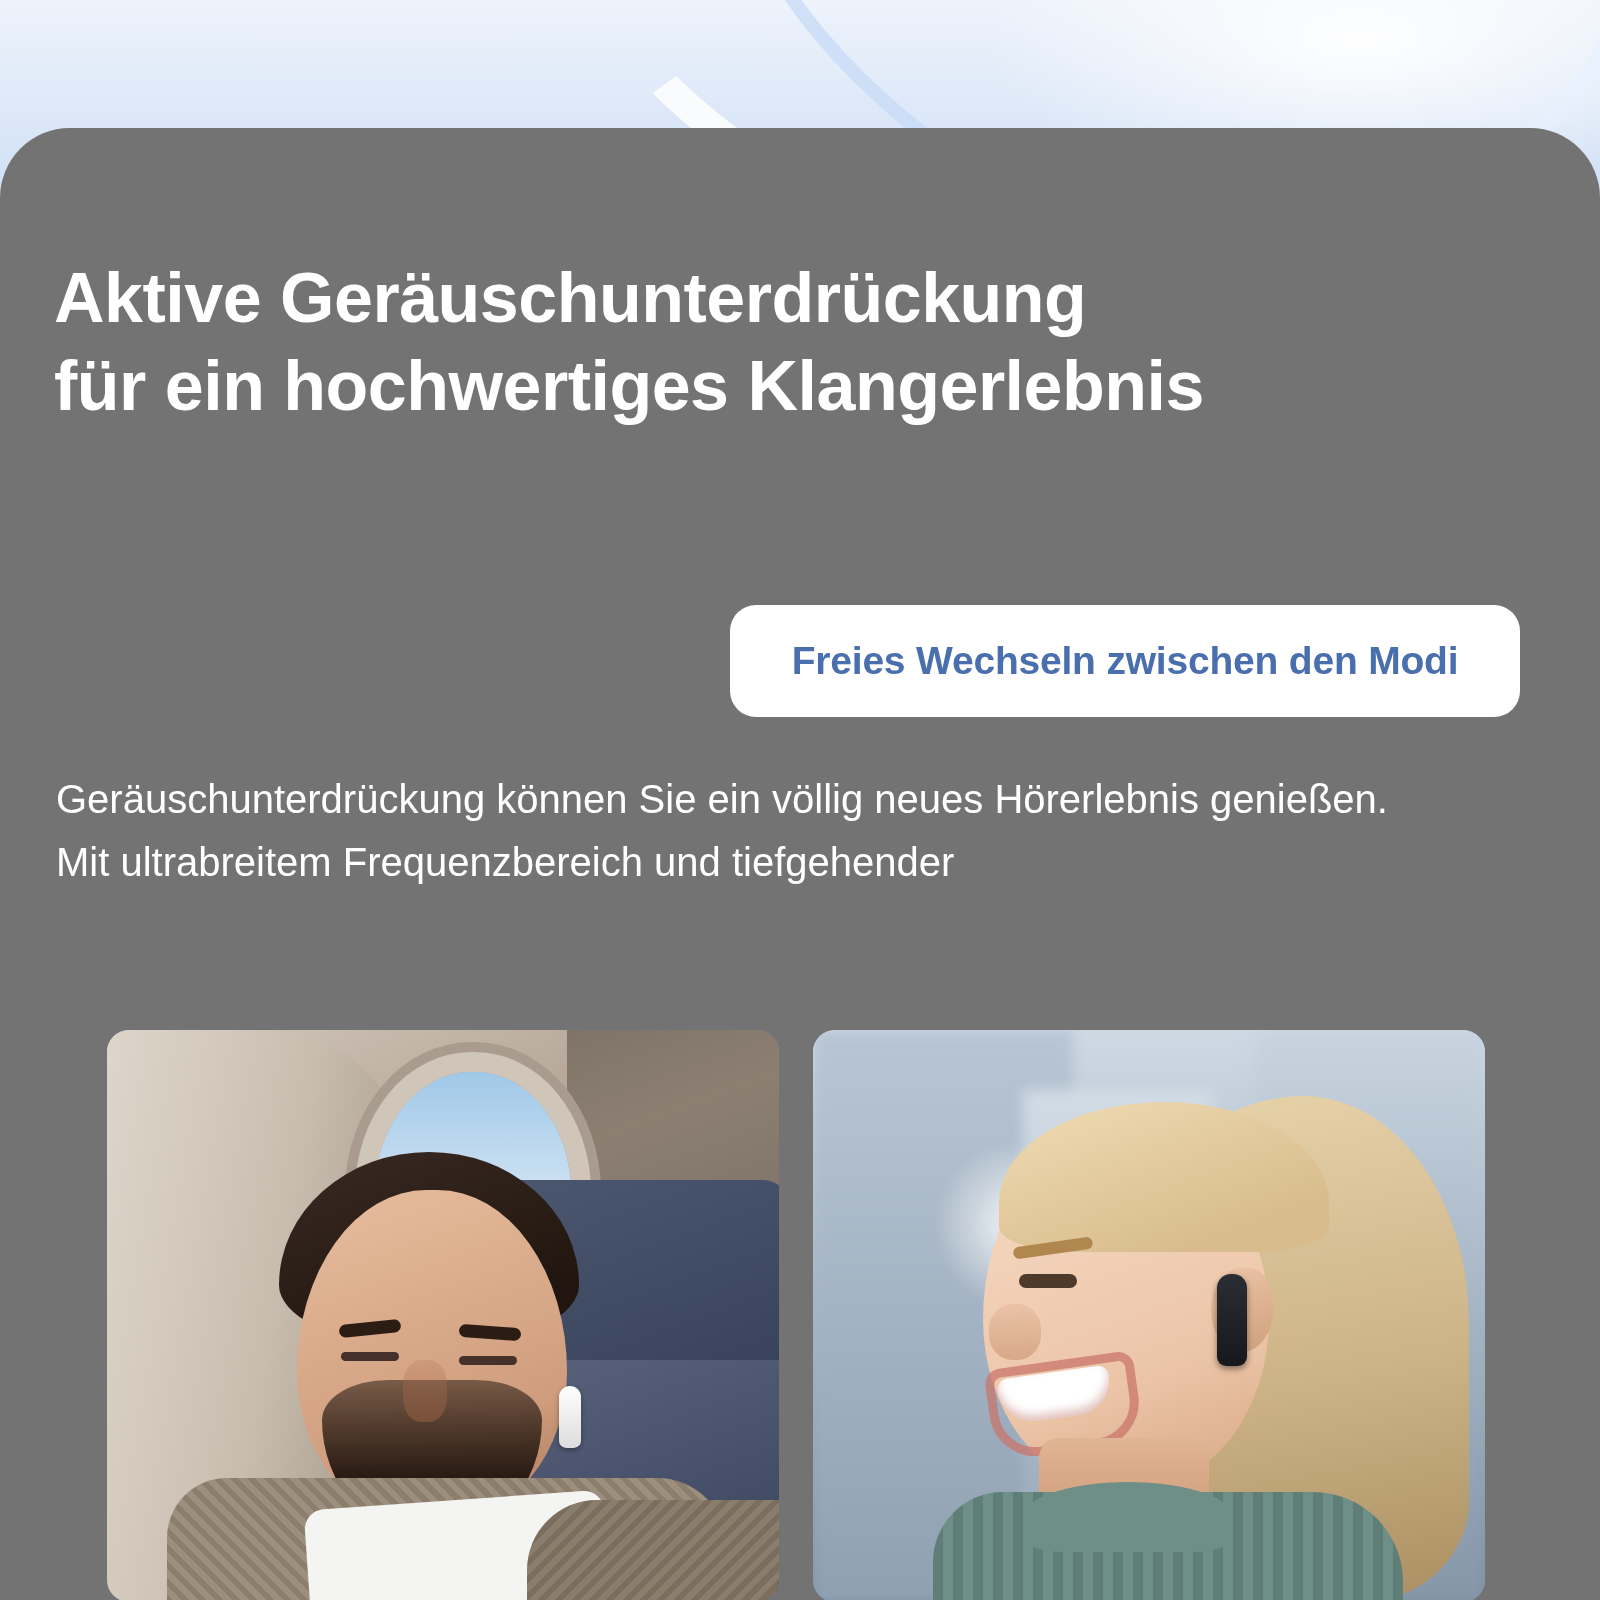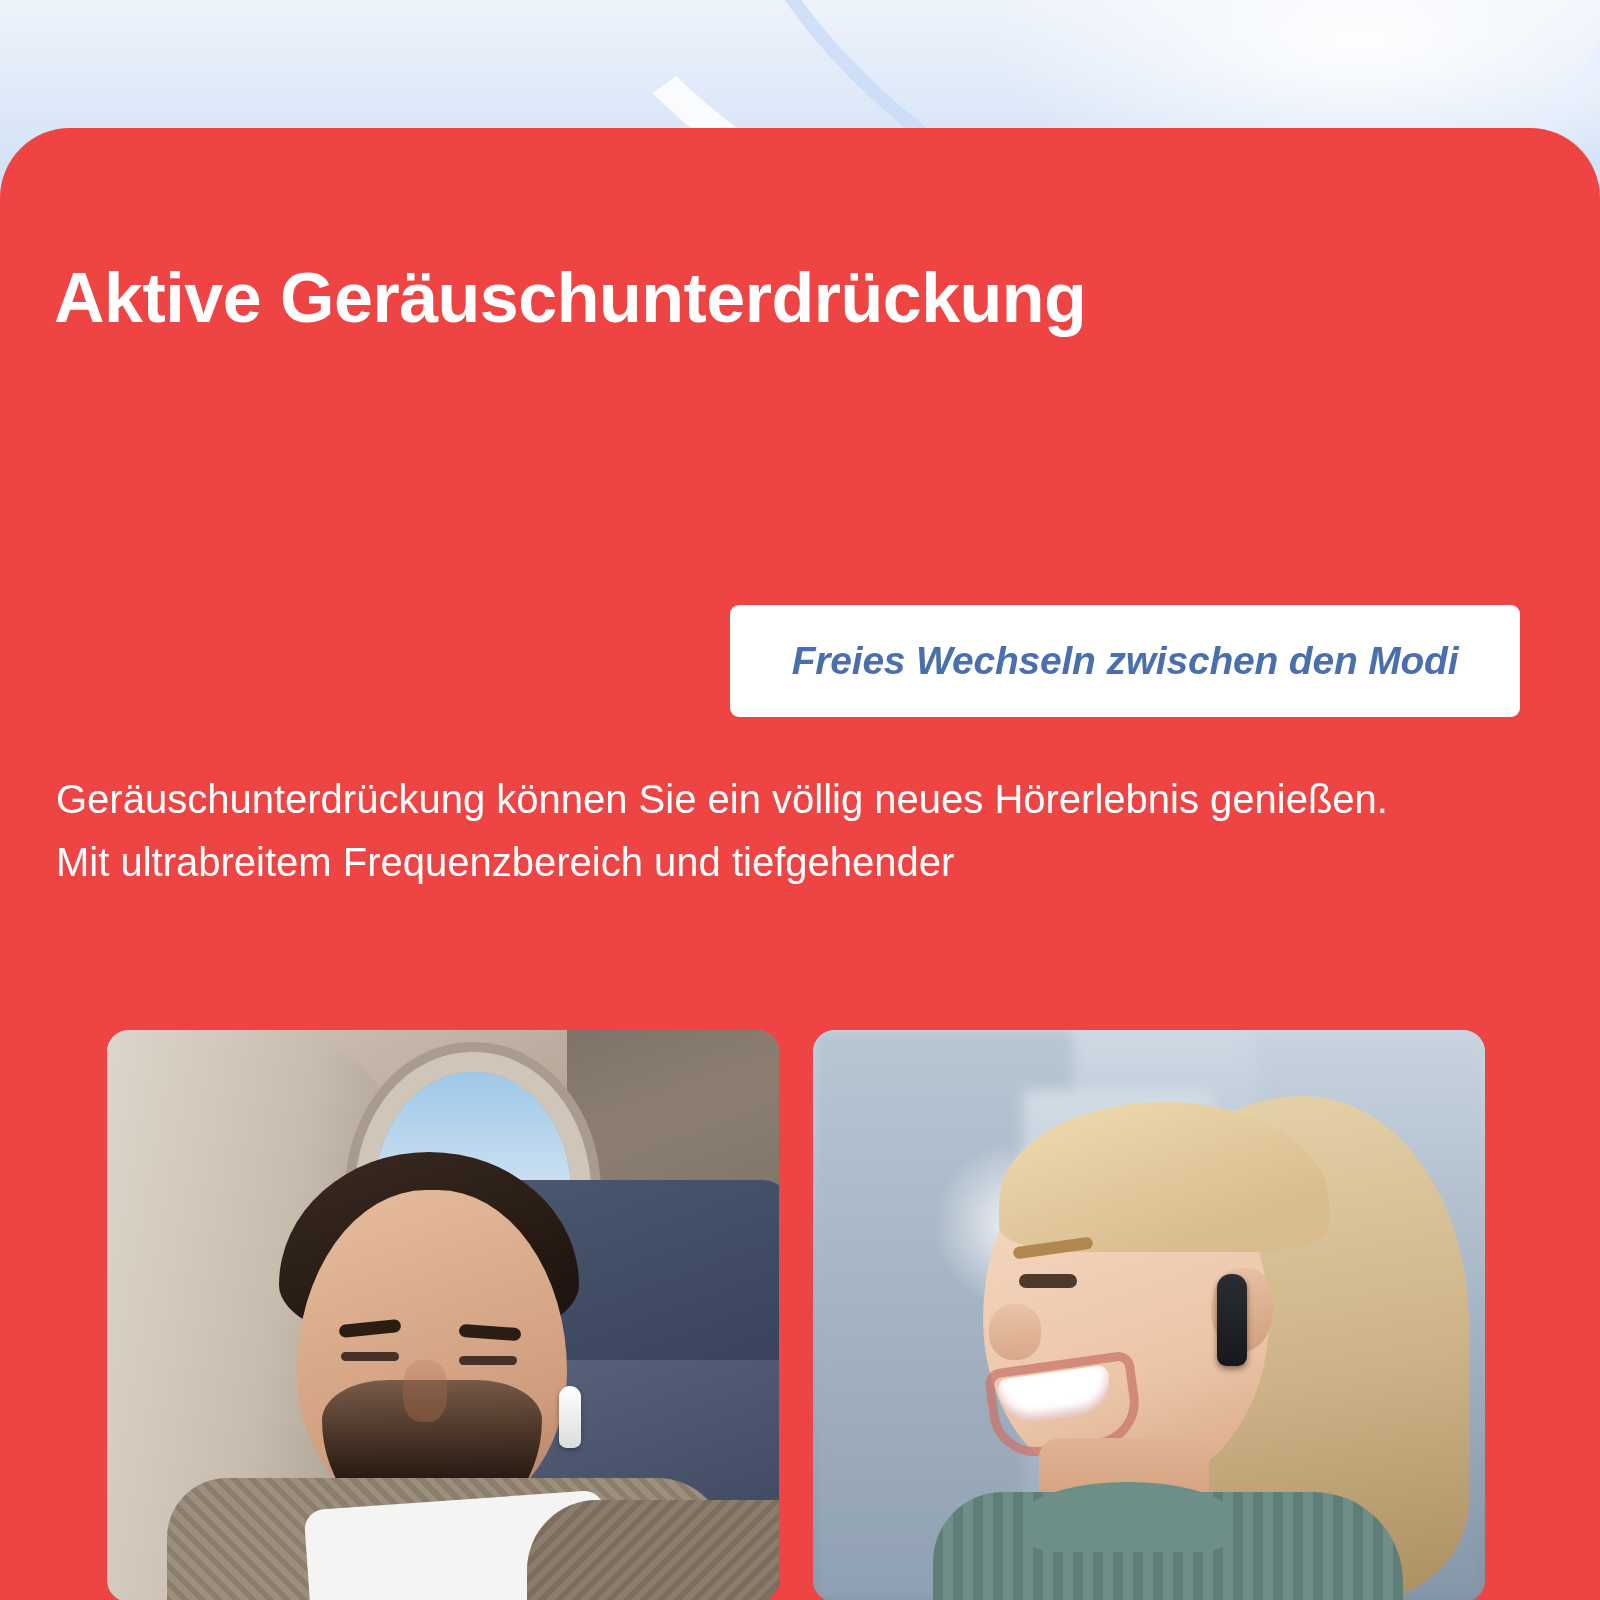--- a/index.html
+++ b/index.html
@@ -88,21 +88,21 @@
     background: radial-gradient(ellipse at center, rgba(255,255,255,.95) 0%, rgba(255,255,255,0) 70%);
   }
 
   
   .card {
     position: absolute;
     left: 0;
     top: 128px;
     width: 1600px;
     height: 1472px;
-    background: #ef4444;
+    background: #737373;
     border-top-left-radius: 70px;
     border-top-right-radius: 70px;
     overflow: hidden;
   }
 
   .headline {
     position: absolute;
     left: 54px;
     top: 126px;
     width: 1500px;
@@ -114,26 +114,25 @@
   }
   .headline .l2 { display: block; }
 
   .pill {
     position: absolute;
     left: 730px;
     top: 477px;
     width: 790px;
     height: 112px;
     background: #ffffff;
-    border-radius: 9px;
+    border-radius: 26px;
     box-sizing: border-box;
     display: flex;
     align-items: center;
     justify-content: center;
-    font-style: italic;
   }
   .pill span {
     color: #4a6fae;
     font-size: 39px;
     font-weight: bold;
     letter-spacing: -0.2px;
   }
 
   .body-copy {
     position: absolute;
@@ -368,20 +367,21 @@
     <div class="swoosh sw3"></div>
     <div class="swoosh sw4"></div>
     <div class="swoosh sw5"></div>
     <div class="glow"></div>
   </div>
 
   <div class="card">
 
     <div class="headline">
       <span class="l1">Aktive Geräuschunterdrückung</span>
+      <span class="l2">für ein hochwertiges Klangerlebnis</span>
     </div>
 
     <div class="pill">
       <span>Freies Wechseln zwischen den Modi</span>
     </div>
 
     <div class="body-copy">
       <span class="line">Geräuschunterdrückung können Sie ein völlig neues Hörerlebnis genießen.</span>
       <span class="line">Mit ultrabreitem Frequenzbereich und tiefgehender</span>
     </div>

